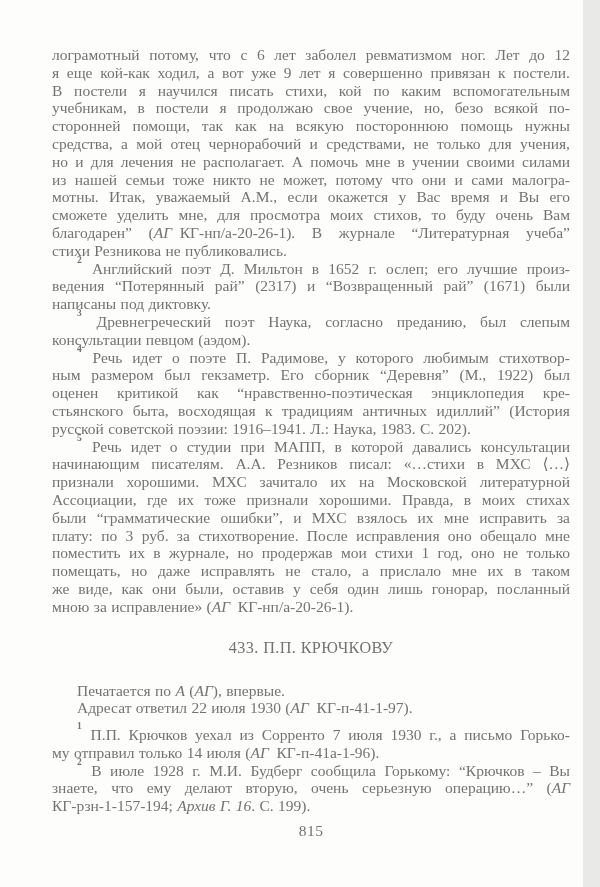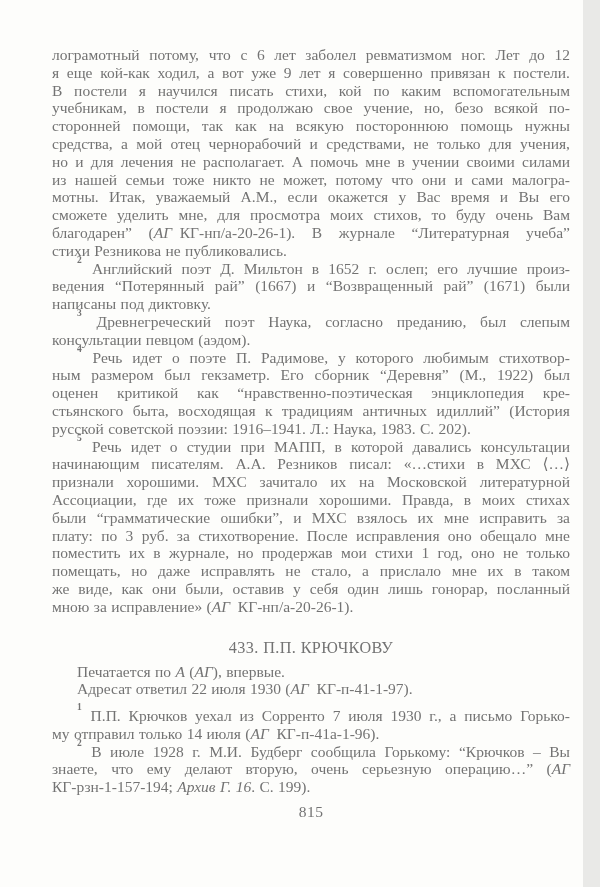--- a/index.html
+++ b/index.html
@@ -36,21 +36,21 @@
     font-size: 9.5px;
     font-weight: 600;
     line-height: 0;
     position: relative;
     top: -4.5px;
     padding-right: 1px;
   }
   .it { font-style: italic; }
   .heading {
     margin-top: 23px;
-    margin-bottom: 6px;
+    margin-bottom: 25px;
     text-align: center;
     font-size: 16.2px;
     line-height: 18px;
     letter-spacing: 0.4px;
     white-space: nowrap;
   }
   .pubinfo { margin: 0; font-family: Liberation Serif, serif; }
   .footnotes-bottom { margin-top: 9px; }
   .pagenum {
     margin-top: 7px;
@@ -76,21 +76,21 @@
           <div class="line"><span>средства, а мой отец чернорабочий и средствами, не только для учения,</span></div>
           <div class="line"><span>но и для лечения не располагает. А помочь мне в учении своими силами</span></div>
           <div class="line"><span>из нашей семьи тоже никто не может, потому что они и сами малогра-</span></div>
           <div class="line"><span>мотны. Итак, уважаемый А.М., если окажется у Вас время и Вы его</span></div>
           <div class="line"><span>сможете уделить мне, для просмотра моих стихов, то буду очень Вам</span></div>
           <div class="line"><span>благодарен” (</span><span class="it">АГ</span><span> КГ-нп/а-20-26-1). В журнале “Литературная учеба”</span></div>
           <div class="line last"><span>стихи Резникова не публиковались.</span></div>
         </div>
         <div class="para indent">
           <div class="line"><sup>2</sup><span> Английский поэт Д. Мильтон в 1652 г. ослеп; его лучшие произ-</span></div>
-          <div class="line"><span>ведения “Потерянный рай” (1667) и “Возвращенный рай” (1671) были</span></div>
+          <div class="line"><span>ведения “Потерянный рай” (2317) и “Возвращенный рай” (1671) были</span></div>
           <div class="line last"><span>написаны под диктовку.</span></div>
         </div>
         <div class="para indent">
           <div class="line"><sup>3</sup><span> Древнегреческий поэт Наука, согласно преданию, был слепым</span></div>
           <div class="line last"><span>консультации певцом (аэдом).</span></div>
         </div>
         <div class="para indent">
           <div class="line"><sup>4</sup><span> Речь идет о поэте П. Радимове, у которого любимым стихотвор-</span></div>
           <div class="line"><span>ным размером был гекзаметр. Его сборник “Деревня” (М., 1922) был</span></div>
           <div class="line"><span>оценен критикой как “нравственно-поэтическая энциклопедия кре-</span></div>

